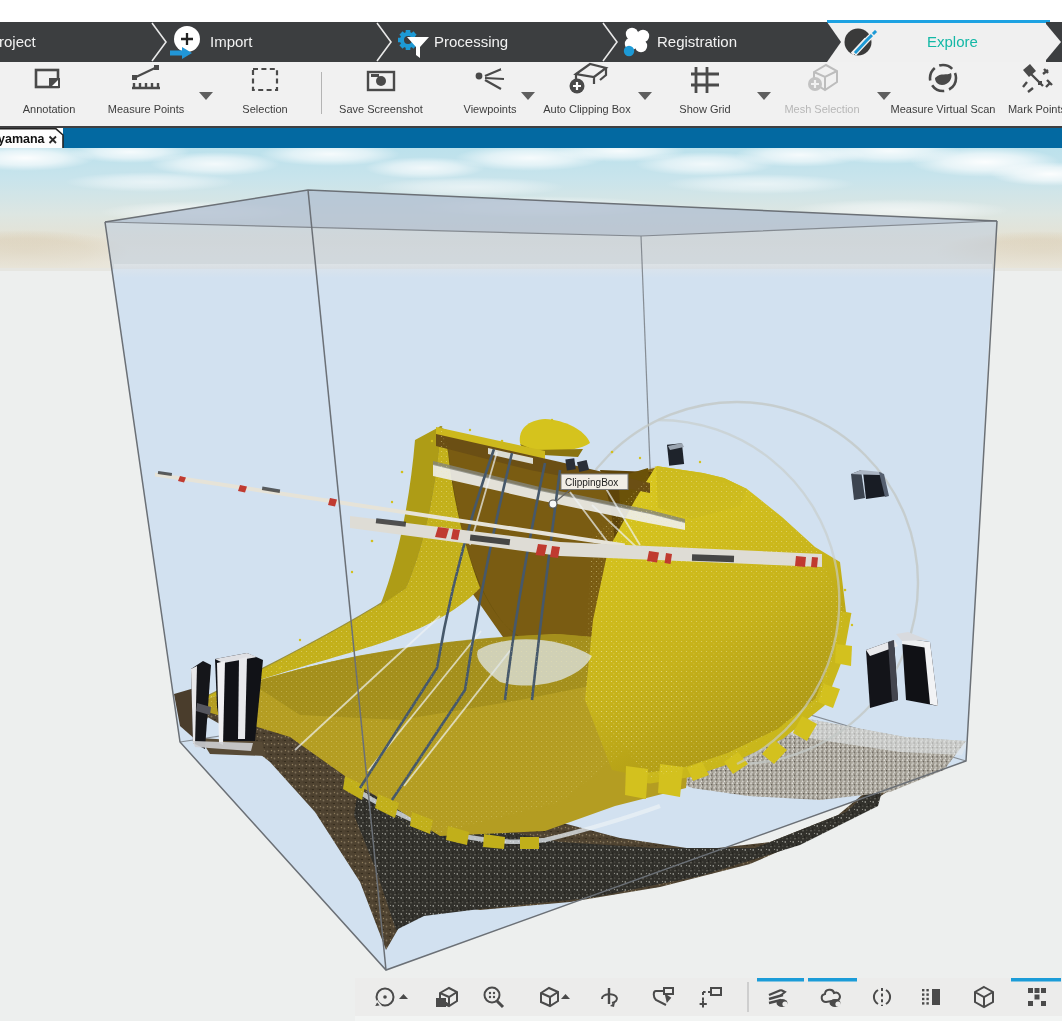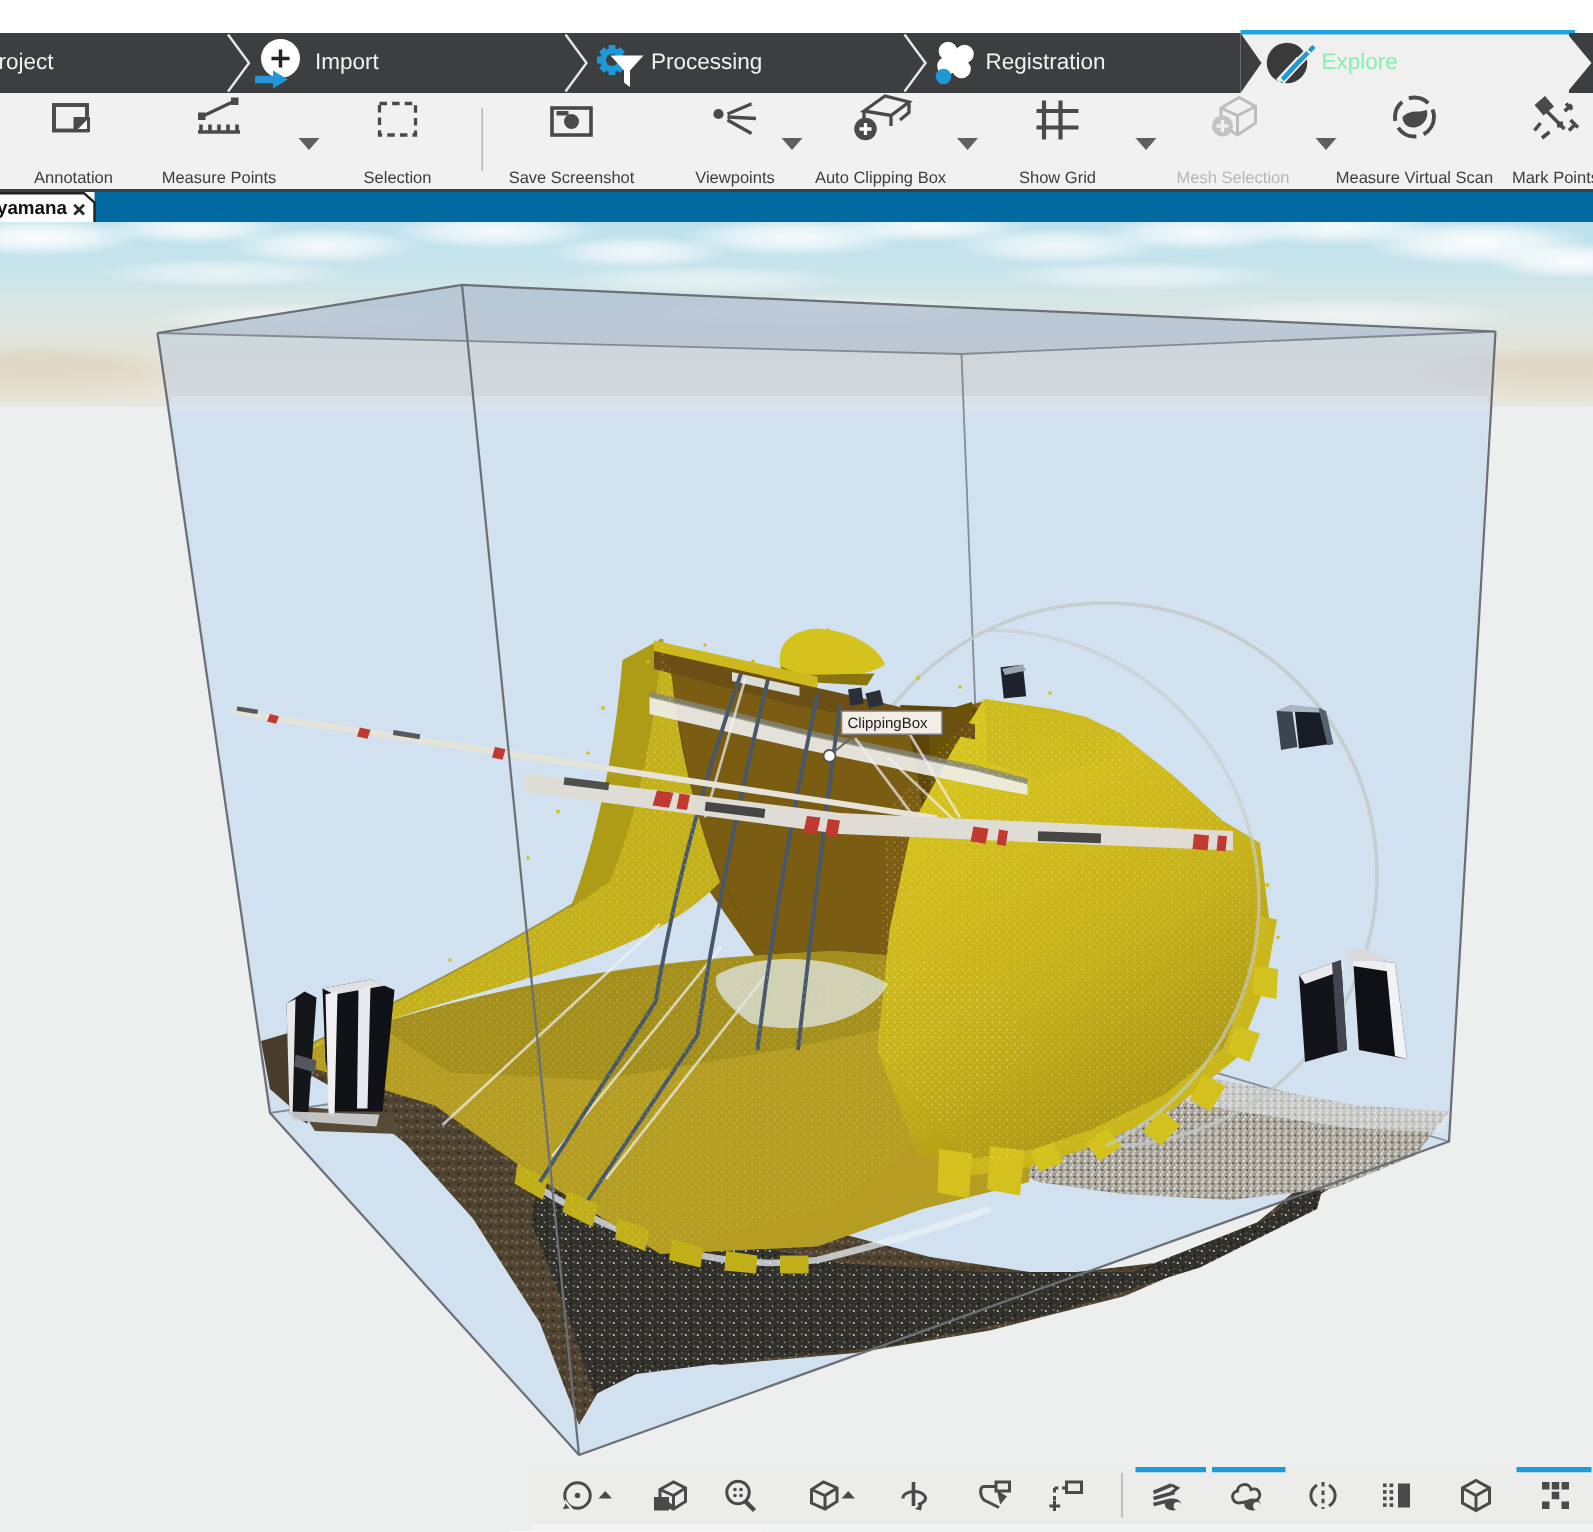--- a/index.html
+++ b/index.html
@@ -9,21 +9,21 @@
   
   #tabbar{left:0;top:22px;width:1062px;height:40px;background:#3c3e40;}
   .tabtxt{position:absolute;top:0;height:40px;line-height:40px;color:#f2f2f2;
     font-size:15px;white-space:nowrap;}
   #explorewrap{position:absolute;left:827px;top:0;width:219px;height:40px;background:#f0f0f0;}
   #exploretop{position:absolute;left:827px;top:-2px;width:223px;height:3px;background:#1da2e2;}
   
   #ribbon{left:0;top:62px;width:1062px;height:64px;background:#f1f1f1;}
   .ritem{position:absolute;top:1px;text-align:center;color:#3d3d3d;font-size:11px;}
   .ritem .ic{height:33px;display:flex;align-items:flex-end;justify-content:center;}
-  .rlabel{margin-top:17px;white-space:nowrap;}
+  .rlabel{margin-top:7px;white-space:nowrap;}
   .drop{position:absolute;width:0;height:0;border-left:7px solid transparent;
     border-right:7px solid transparent;border-top:8px solid #5f5f5f;}
   #ribbonline{left:0;top:126px;width:1062px;height:2px;background:#3f3f41;}
   
   #docstrip{left:0;top:128px;width:1062px;height:20px;background:#0369a1;}
   #doctab{position:absolute;left:0;top:0;width:63px;height:20px;background:#fdfdfd;}
   
   #btoolbar{left:355px;top:978px;width:707px;height:38px;background:#ececeb;}
   #bstrip{left:355px;top:1016px;width:707px;height:5px;background:#f2f4f3;}
 </style>
@@ -348,21 +348,21 @@
         <circle r="13.5" fill="#3a3a3a"></circle>
         <path d="M-6,12 L8,-3" stroke="#f0f0f0" stroke-width="3.4"></path>
         <path d="M-5,10 L7,-3 L13,-9 L16,-6 L10,0 L-2,13 Z" fill="#1d9ad6" stroke="#f0f0f0" stroke-width="1.2"></path>
         <path d="M13,-9 l3,3 4,-4 -3,-3 Z" fill="#1d9ad6" stroke="#f0f0f0" stroke-width="1.2"></path>
       </g>
     </svg>
     <div class="tabtxt" style="left:-11px">Project</div>
     <div class="tabtxt" style="left:210px">Import</div>
     <div class="tabtxt" style="left:434px">Processing</div>
     <div class="tabtxt" style="left:657px">Registration</div>
-    <div class="tabtxt" style="left:881px;color:#86efac">Explore</div>
+    <div class="tabtxt" style="left:927px;color:#14b8a6">Explore</div>
   </div>
   <div class="abs" id="ribbon">
     <div class="ritem" style="left:9px;width:80px">
       <div class="ic">
           <svg width="34" height="30" viewBox="0 0 34 30">
         <rect x="4" y="4" width="22" height="17" fill="none" stroke="#4a4a4a" stroke-width="2.6"></rect>
         <rect x="17" y="12" width="11" height="10" fill="#4a4a4a"></rect>
         <path d="M20,20 L26,14 L26,20 Z" fill="#fff"></path>
       </svg>
         </div>

